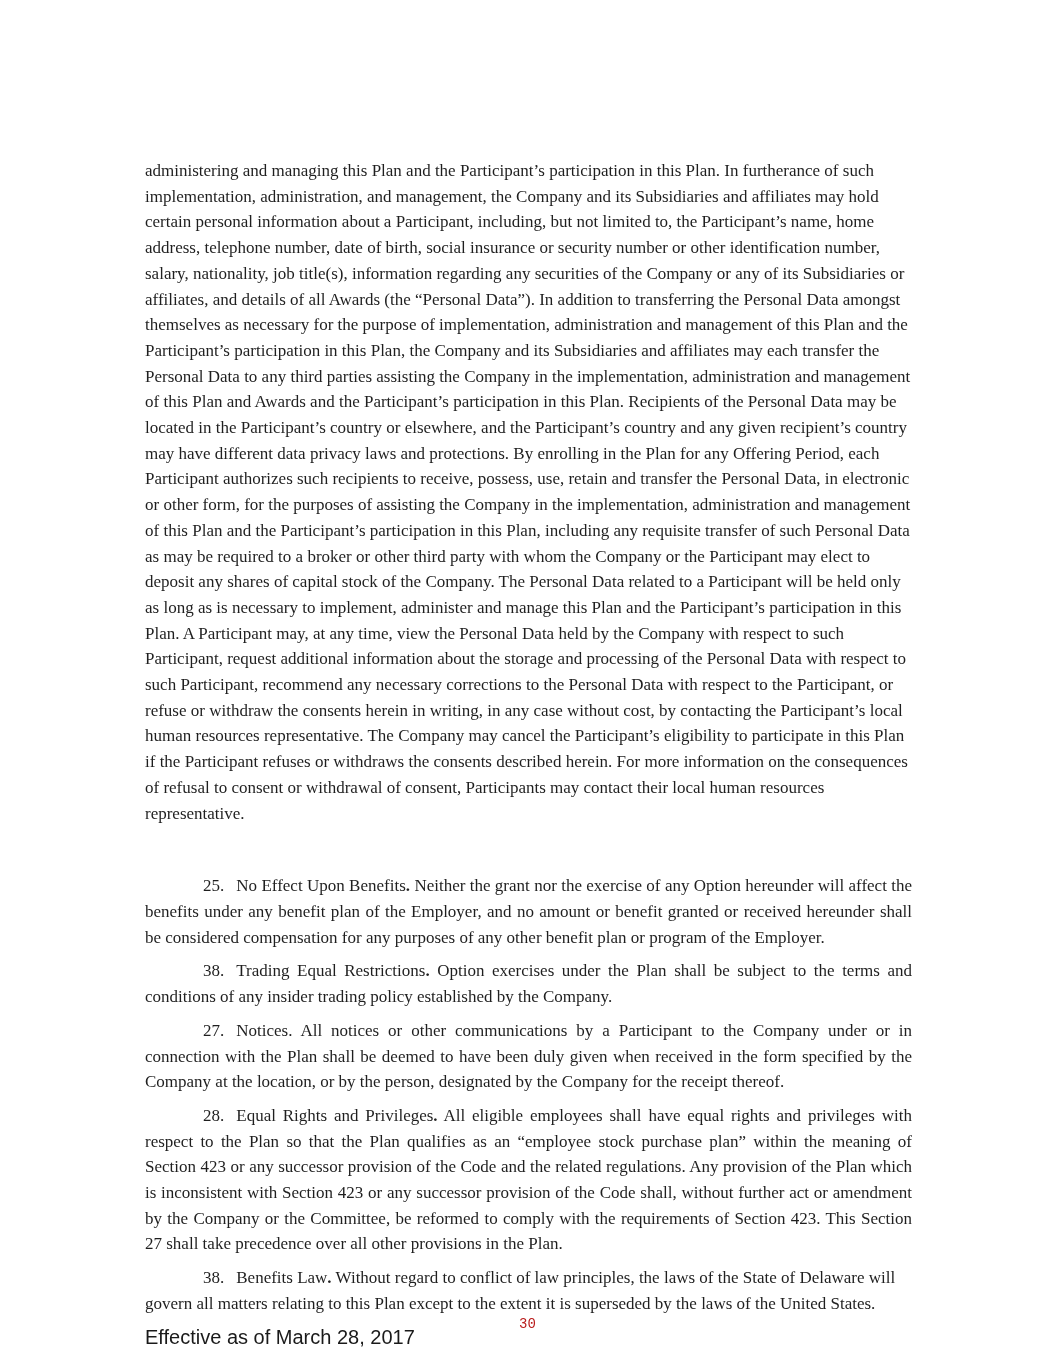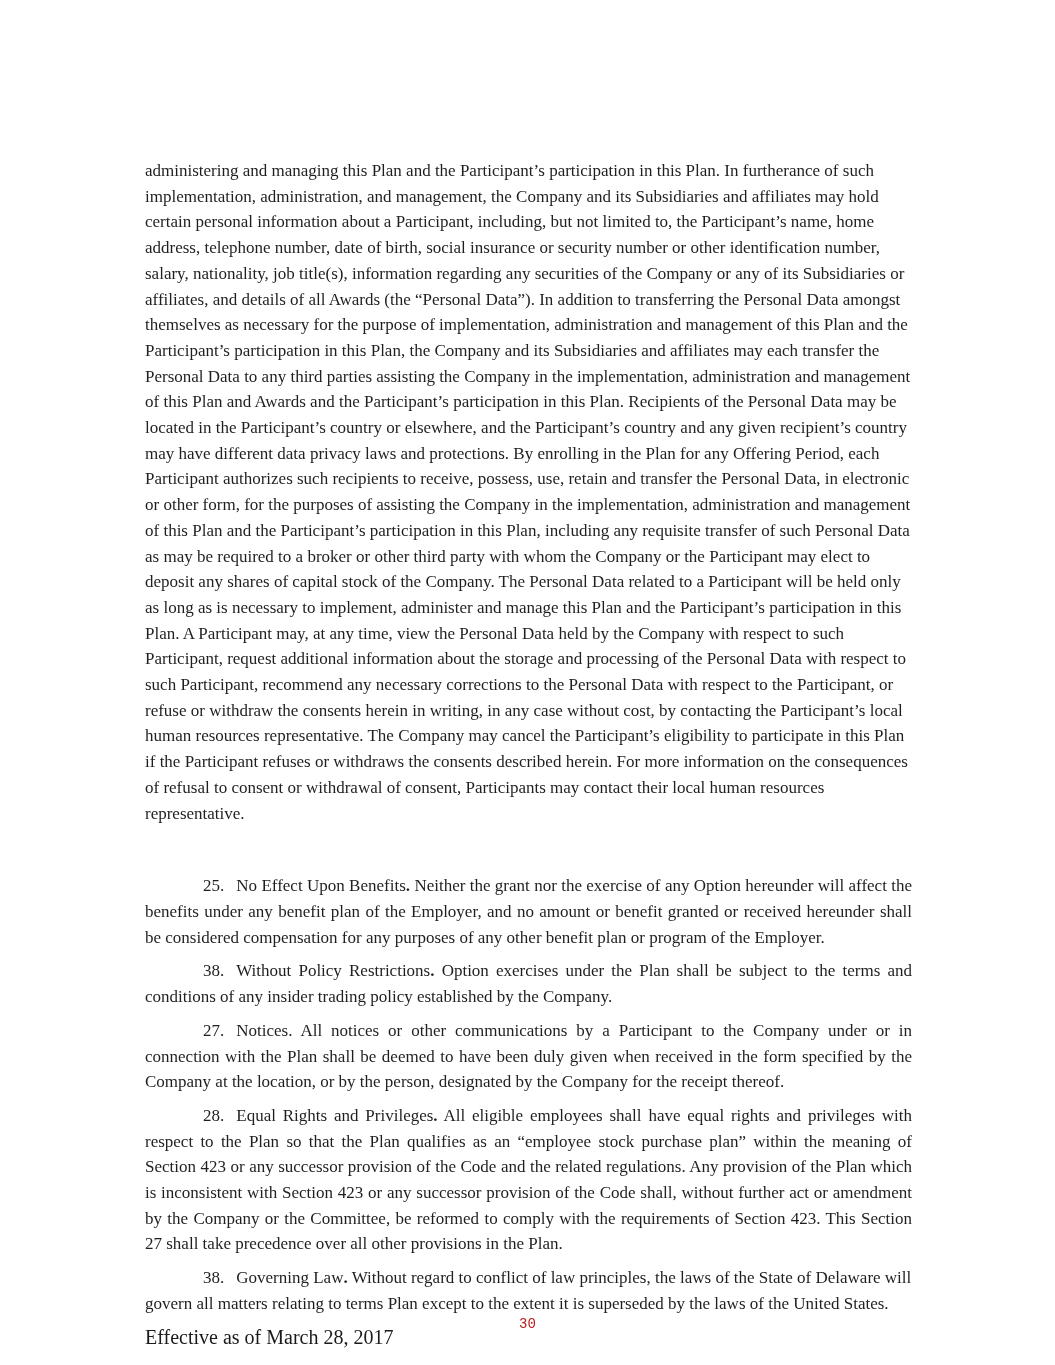--- a/index.html
+++ b/index.html
@@ -31,21 +31,21 @@
   p.section {
     text-indent: 58px;
     margin-bottom: 8px;
   }
   p.justify { text-align: justify; }
   .sec-num { margin-right: 12px; margin-top: 40px; }
   .sec-dot { font-weight: bold; }
   .sec-dot.normal { font-weight: normal; }
   .effective-line {
     margin-top: 0;
-    font-family: Liberation Serif, serif;
+    font-family: Liberation Sans, sans-serif;
     font-size: 20px;
     line-height: 24px;
     color: #1a1a1a;
   }
   .page-number {
     position: absolute;
     top: 1316px;
     left: 0;
     width: 100%;
     text-align: center;
@@ -57,25 +57,25 @@
 </head>
 <body>
 
 <div class="page">
   <div class="content">
 
     <p class="body-text intro">administering and managing this Plan and the Participant’s participation in this Plan. In furtherance of such implementation, administration, and management, the Company and its Subsidiaries and affiliates may hold certain personal information about a Participant, including, but not limited to, the Participant’s name, home address, telephone number, date of birth, social insurance or security number or other identification number, salary, nationality, job title(s), information regarding any securities of the Company or any of its Subsidiaries or affiliates, and details of all Awards (the “Personal Data”). In addition to transferring the Personal Data amongst themselves as necessary for the purpose of implementation, administration and management of this Plan and the Participant’s participation in this Plan, the Company and its Subsidiaries and affiliates may each transfer the Personal Data to any third parties assisting the Company in the implementation, administration and management of this Plan and Awards and the Participant’s participation in this Plan. Recipients of the Personal Data may be located in the Participant’s country or elsewhere, and the Participant’s country and any given recipient’s country may have different data privacy laws and protections. By enrolling in the Plan for any Offering Period, each Participant authorizes such recipients to receive, possess, use, retain and transfer the Personal Data, in electronic or other form, for the purposes of assisting the Company in the implementation, administration and management of this Plan and the Participant’s participation in this Plan, including any requisite transfer of such Personal Data as may be required to a broker or other third party with whom the Company or the Participant may elect to deposit any shares of capital stock of the Company. The Personal Data related to a Participant will be held only as long as is necessary to implement, administer and manage this Plan and the Participant’s participation in this Plan. A Participant may, at any time, view the Personal Data held by the Company with respect to such Participant, request additional information about the storage and processing of the Personal Data with respect to such Participant, recommend any necessary corrections to the Personal Data with respect to the Participant, or refuse or withdraw the consents herein in writing, in any case without cost, by contacting the Participant’s local human resources representative. The Company may cancel the Participant’s eligibility to participate in this Plan if the Participant refuses or withdraws the consents described herein. For more information on the consequences of refusal to consent or withdrawal of consent, Participants may contact their local human resources representative.</p>
 
     <p class="body-text section justify"><span class="sec-num">25.</span><span>No Effect Upon Benefits</span><span class="sec-dot">.</span> <span>Neither the grant nor the exercise of any Option hereunder will affect the benefits under any benefit plan of the Employer, and no amount or benefit granted or received hereunder shall be considered compensation for any purposes of any other benefit plan or program of the Employer.</span></p>
 
-    <p class="body-text section justify"><span class="sec-num">38.</span><span>Without Policy Restrictions</span><span class="sec-dot">.</span> <span>Option exercises under the Plan shall be subject to the terms and conditions of any insider trading policy established by the Company.</span></p>
+    <p class="body-text section justify"><span class="sec-num">38.</span><span>Trading Equal Restrictions</span><span class="sec-dot">.</span> <span>Option exercises under the Plan shall be subject to the terms and conditions of any insider trading policy established by the Company.</span></p>
 
     <p class="body-text section justify"><span class="sec-num">27.</span><span>Notices</span><span class="sec-dot normal">.</span> <span>All notices or other communications by a Participant to the Company under or in connection with the Plan shall be deemed to have been duly given when received in the form specified by the Company at the location, or by the person, designated by the Company for the receipt thereof.</span></p>
 
     <p class="body-text section justify"><span class="sec-num">28.</span><span>Equal Rights and Privileges</span><span class="sec-dot">.</span> <span>All eligible employees shall have equal rights and privileges with respect to the Plan so that the Plan qualifies as an “employee stock purchase plan” within the meaning of Section 423 or any successor provision of the Code and the related regulations. Any provision of the Plan which is inconsistent with Section 423 or any successor provision of the Code shall, without further act or amendment by the Company or the Committee, be reformed to comply with the requirements of Section 423. This Section 27 shall take precedence over all other provisions in the Plan.</span></p>
 
-    <p class="body-text section"><span class="sec-num">38.</span><span>Governing Law</span><span class="sec-dot">.</span> <span>Without regard to conflict of law principles, the laws of the State of Delaware will govern all matters relating to terms Plan except to the extent it is superseded by the laws of the United States.</span></p>
+    <p class="body-text section"><span class="sec-num">38.</span><span>Benefits Law</span><span class="sec-dot">.</span> <span>Without regard to conflict of law principles, the laws of the State of Delaware will govern all matters relating to this Plan except to the extent it is superseded by the laws of the United States.</span></p>
 
     <div class="effective-line">Effective as of March 28, 2017</div>
   </div>
 
   <div class="page-number">30</div>
 </div>
 
 </body></html>

